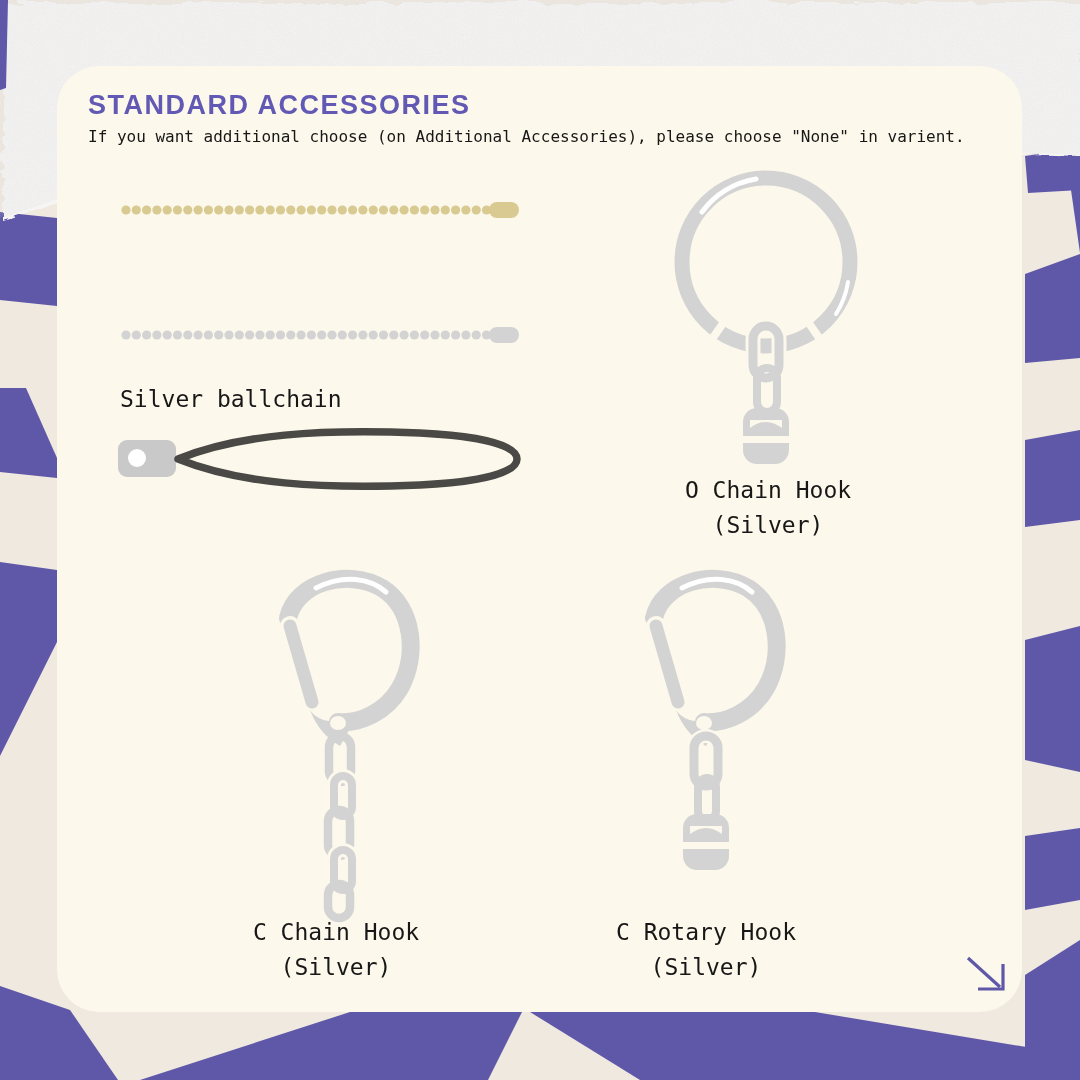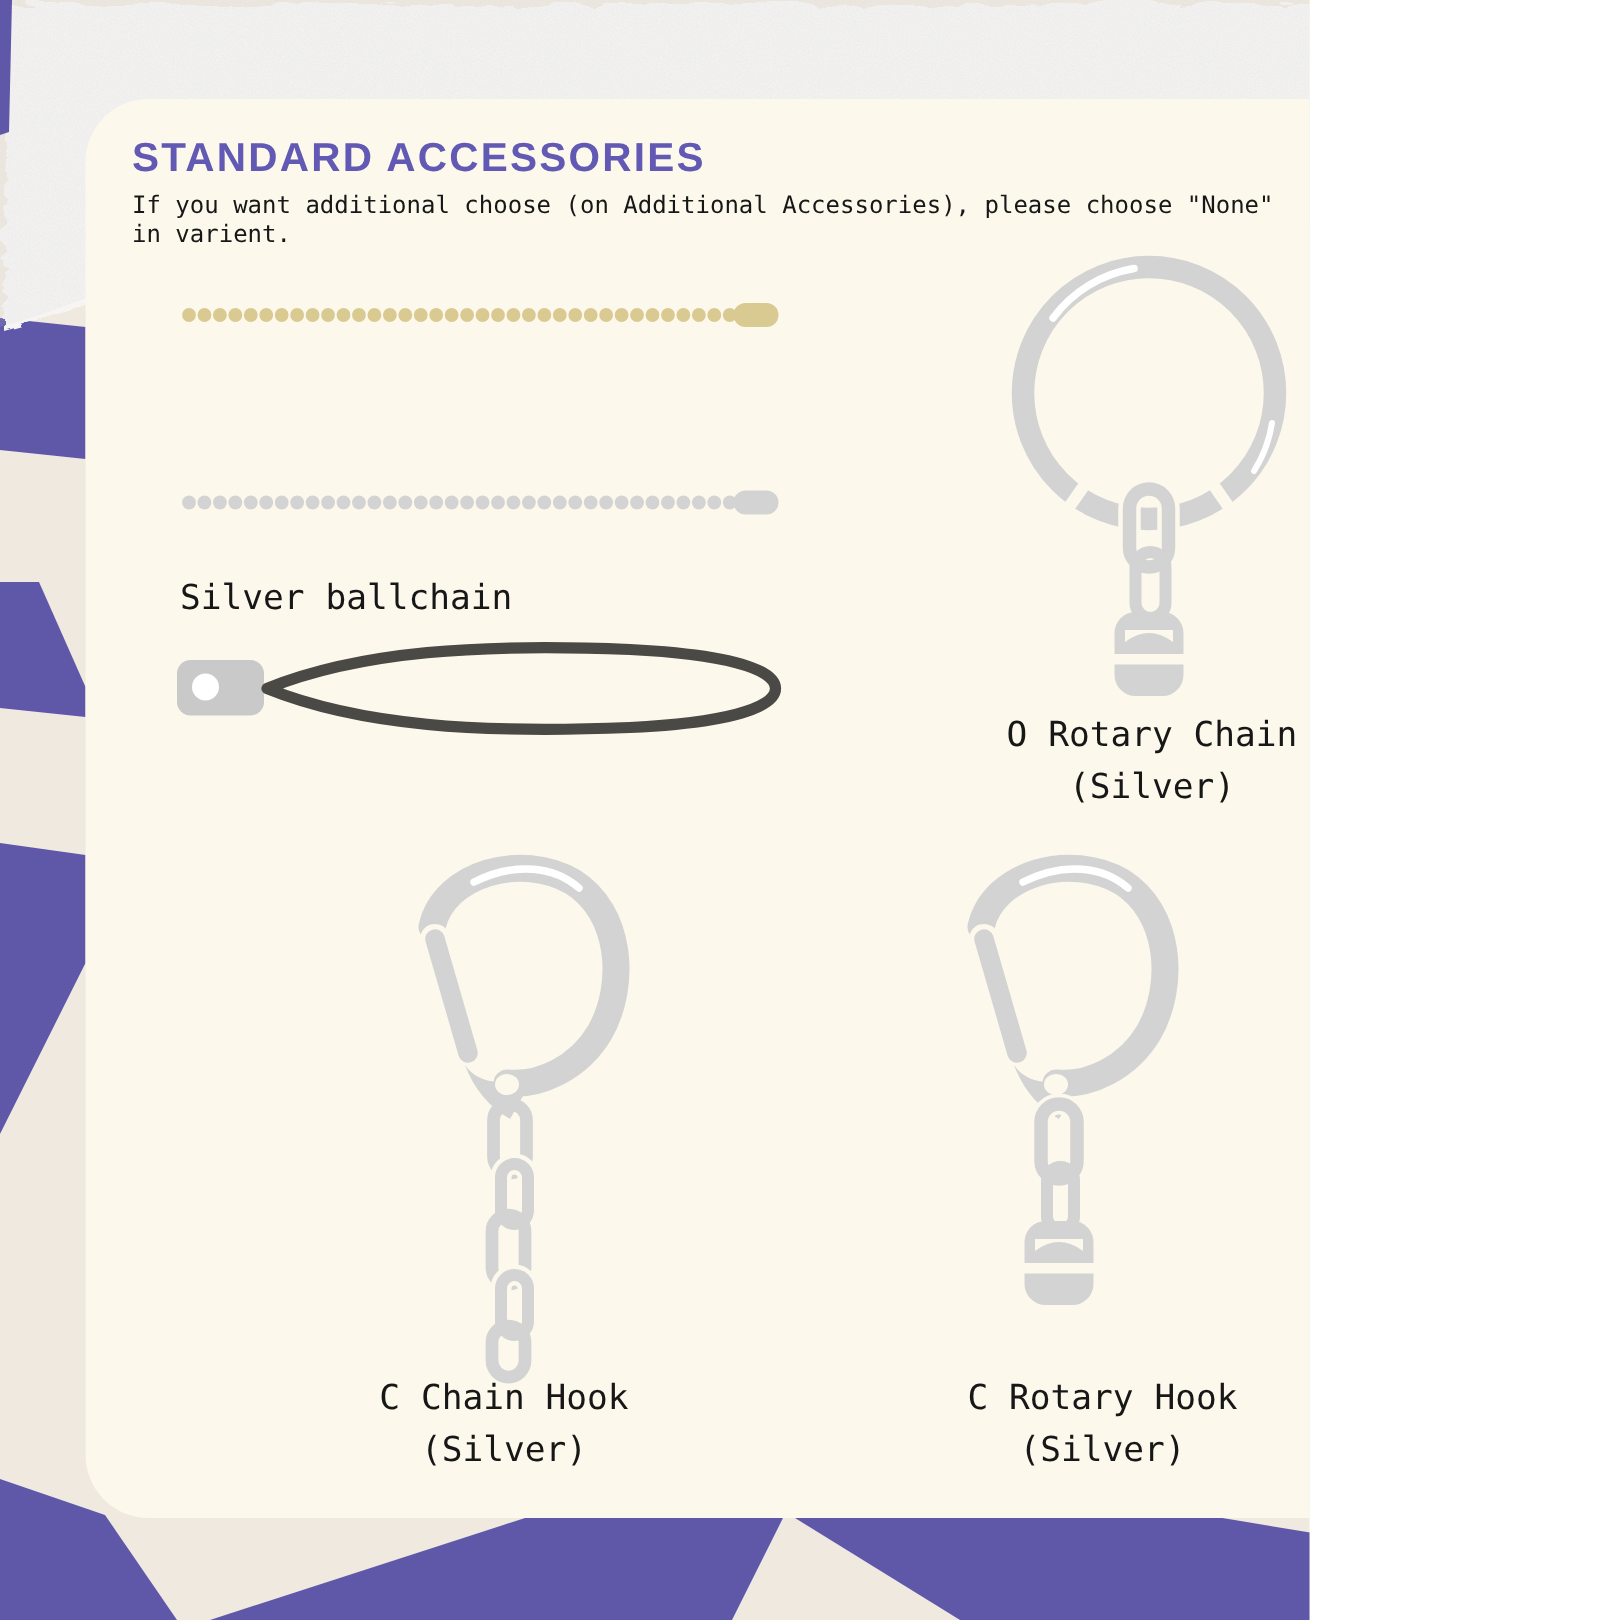--- a/index.html
+++ b/index.html
@@ -1,16 +1,16 @@
 <!DOCTYPE html>
 <html style="--accent-purple: #5f58a9; --title-purple: #6159b4; --gold: #d9ca92; --silver: #d3d3d3; --strap-dark: #4b4946; --strap-tab: #c9c9c9; --card-bg: #fcf8eb; --bg-cream: #efe9e0; --paper-white: #f6f5f4; --text-dark: #171717;"><head>
 <meta charset="utf-8">
 <style>
   html,body{margin:0;padding:0;}
-  .stage{position:relative;width:873px;height:1080px;overflow:hidden;background:var(--bg-cream,#efe9e0);font-family:"DejaVu Sans Mono",monospace;}
+  .stage{position:relative;width:1080px;height:1080px;overflow:hidden;background:var(--bg-cream,#efe9e0);font-family:"DejaVu Sans Mono",monospace;}
   .stage svg{position:absolute;left:0;top:0;}
   .bg{z-index:0;}
   .card{position:absolute;left:57px;top:66px;width:965px;height:946px;border-radius:42px;background:var(--card-bg,#fcf8eb);z-index:2;}
   .art{z-index:3;pointer-events:none;}
   .txt{position:absolute;z-index:4;color:var(--text-dark,#171717);}
   .title{left:88px;top:90px;font-family:"Liberation Sans",sans-serif;font-weight:700;font-size:27px;letter-spacing:1.5px;color:var(--title-purple,#6159b4);}
   .subtitle{left:88px;top:127px;font-size:16px;letter-spacing:0px;}
   .chain-label{font-size:23px;}
   .hook-label{font-size:23px;width:220px;text-align:center;line-height:35px;}
   .chk{fill:var(--accent-purple,#5f58a9);}
@@ -214,27 +214,27 @@
       <path d="M1003,964 L1003,989 L978,989"></path>
     </g>
   </svg>
 
   <div class="txt title">STANDARD ACCESSORIES</div>
   <div class="txt subtitle">If you want additional choose (on Additional Accessories), please choose "None" in varient.</div>
 
   <div class="txt chain-label" style="left:120px;top:354px;margin-top:32px;">Silver ballchain</div>
 
   <div class="txt hook-label" style="left:658px;top:473px;">
-    <div>O Rotary Chain</div>
+    <div>O Chain Hook</div>
     <div>(Silver)</div>
   </div>
 
   <div class="txt hook-label" style="left:226px;top:915px;">
     <div>C Chain Hook</div>
     <div>(Silver)</div>
   </div>
 
-  <div class="txt hook-label" style="left:625px;top:915px;">
+  <div class="txt hook-label" style="left:596px;top:915px;">
     <div>C Rotary Hook</div>
     <div>(Silver)</div>
   </div>
 
 </div>
 
 </body></html>

